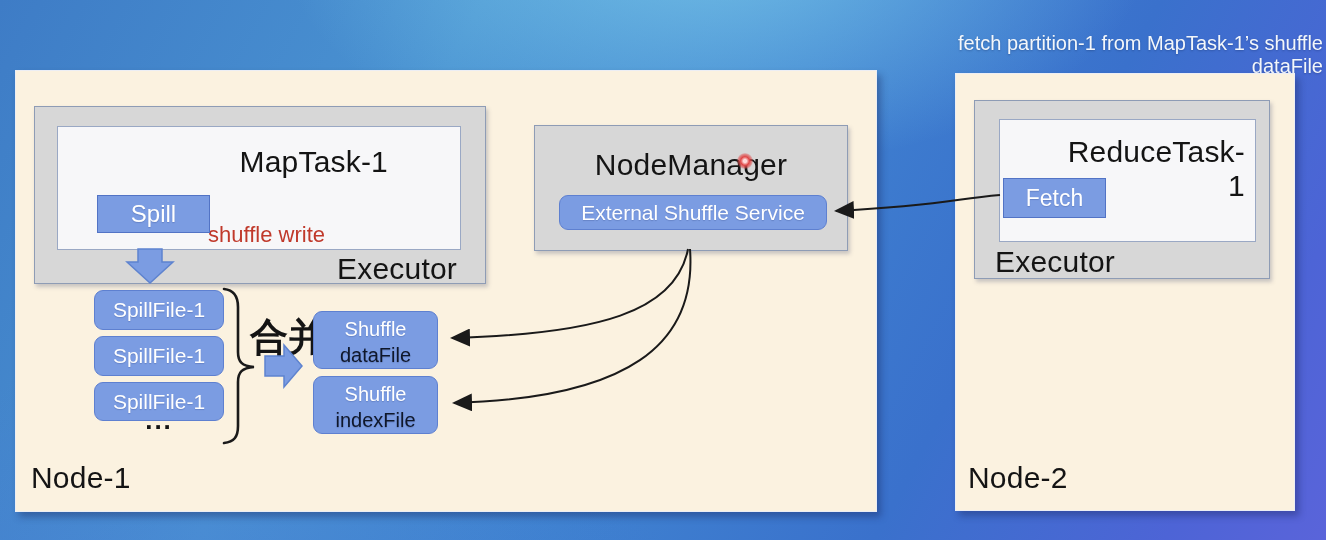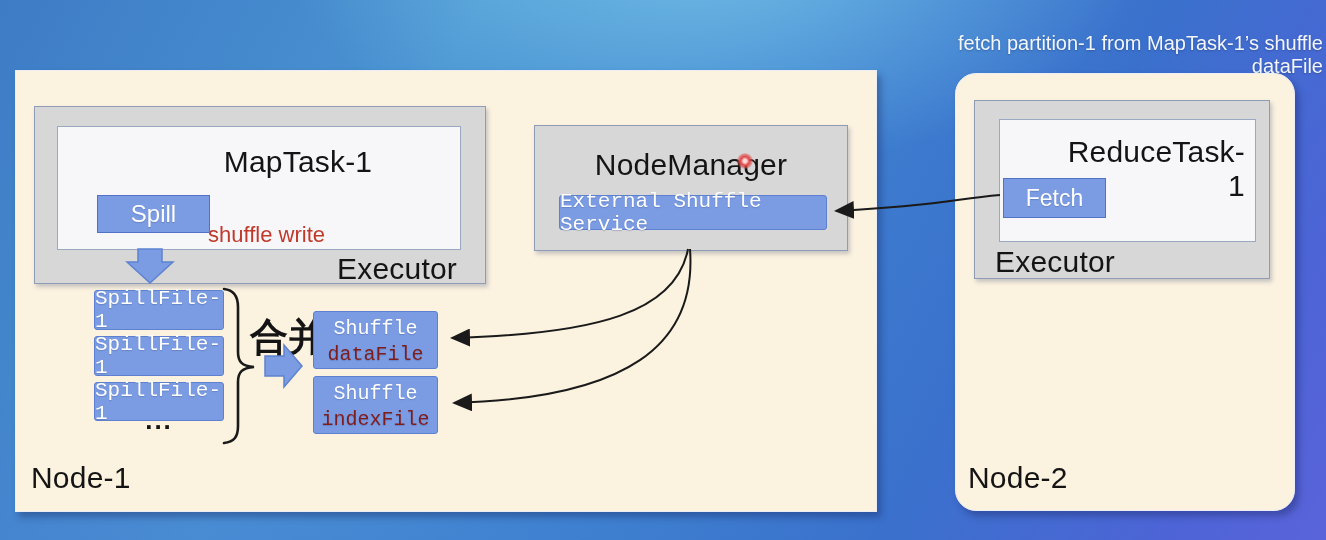--- a/index.html
+++ b/index.html
@@ -11,46 +11,46 @@
       radial-gradient(ellipse 900px 420px at 10% 120%, rgba(70,110,215,0.35), rgba(70,110,215,0) 65%),
       linear-gradient(118deg,#3e7cc6 0%,#4a93d2 30%,#3f82d0 52%,#3a71cc 72%,#4d64d6 90%,#5a64da 100%);
   }
   .abs{position:absolute;}
   .cream{background:#fbf2e0;border:1px solid #eceef4;box-shadow:4px 5px 7px rgba(20,30,80,.35);}
   .graybox{background:#d7d7d7;border:1.6px solid #8e9cb5;box-shadow:2px 3px 4px rgba(50,60,100,.25);}
   .whitebox{background:#f7f7f9;border:1.6px solid #9aa8c4;}
   .bluebtn{background:#7b9ce2;border:1.6px solid #5273c5;color:#ffffff;
            display:flex;align-items:center;justify-content:center;box-sizing:border-box;
            text-shadow:0 1px 1px rgba(40,60,120,.25);}
-  .rounded{border-radius:3px;border-color:#5e80d0;font-family:Liberation Mono, monospace;}
+  .rounded{border-radius:9px;border-color:#5e80d0;}
   .biglabel{font-size:30px;letter-spacing:0.2px;}
   .center{display:flex;align-items:center;justify-content:flex-end;}
   .caption{font-size:20px;color:#f3f7fb;text-align:right;text-shadow:0 1px 2px rgba(20,40,90,.35);}
   .redtext{color:#c0392b;font-size:22px;}
-  .filered{color:#7f1d1d;}
+  .filered{color:#0f172a;}
   .twoline{flex-direction:column;line-height:26px;font-size:20px;}
   svg.overlay{position:absolute;left:0;top:0;pointer-events:none;}
   .laser{
     width:16px;height:16px;border-radius:50%;
     background:radial-gradient(circle,#ffd9d9 0 14%,#e04848 38%,rgba(224,80,80,.55) 60%,rgba(224,80,80,0) 75%);
   }
 </style>
 </head>
 <body>
 
 <div class="stage">
 
   <div class="abs caption" style="left:940px;top:32px;width:383px;">fetch partition-1 from MapTask-1’s shuffle dataFile</div>
 
   <div class="abs cream" style="left:15px;top:70px;width:860px;height:440px;">
 
     <div class="abs graybox" style="left:18px;top:35px;width:450px;height:176px;">
 
       <div class="abs whitebox" style="left:22px;top:19px;width:402px;height:122px;">
-        <div class="abs biglabel" style="left:150px;top:18px;width:180px;text-align:center;">MapTask-1</div>
+        <div class="abs biglabel" style="left:150px;top:18px;width:180px;text-align:right;">MapTask-1</div>
         <div class="abs redtext" style="left:150px;top:95px;">shuffle write</div>
         <div class="abs bluebtn" style="left:39px;top:68px;width:113px;height:38px;font-size:24px;">Spill</div>
       </div>
 
       <div class="abs biglabel" style="left:302px;top:145px;">Executor</div>
     </div>
 
     <div class="abs bluebtn rounded" style="left:78px;top:219px;width:130px;height:40px;font-size:21px;">SpillFile-1</div>
     <div class="abs bluebtn rounded" style="left:78px;top:265px;width:130px;height:40px;font-size:21px;">SpillFile-1</div>
     <div class="abs bluebtn rounded" style="left:78px;top:311px;width:130px;height:39px;font-size:21px;">SpillFile-1</div>
@@ -69,21 +69,21 @@
 
     <div class="abs graybox" style="left:518px;top:54px;width:312px;height:124px;">
       <div class="abs biglabel" style="left:0;top:22px;width:312px;text-align:center;">NodeManager</div>
       <div class="abs laser" style="left:202px;top:27px;"></div>
       <div class="abs bluebtn rounded" style="left:24px;top:69px;width:268px;height:35px;font-size:21px;">External Shuffle Service</div>
     </div>
 
     <div class="abs biglabel" style="left:15px;top:390px;">Node-1</div>
   </div>
 
-  <div class="abs cream" style="left:955px;top:73px;width:338px;height:436px;border-radius:21px;">
+  <div class="abs cream" style="left:955px;top:73px;width:338px;height:436px;">
 
     <div class="abs graybox" style="left:18px;top:26px;width:294px;height:177px;">
 
       <div class="abs whitebox" style="left:24px;top:18px;width:255px;height:121px;">
         <div class="abs biglabel" style="left:55px;top:15px;width:190px;text-align:right;">ReduceTask-1</div>
         <div class="abs bluebtn" style="left:3px;top:58px;width:103px;height:40px;font-size:23px;">Fetch</div>
       </div>
 
       <div class="abs biglabel" style="left:20px;top:144px;">Executor</div>
     </div>

